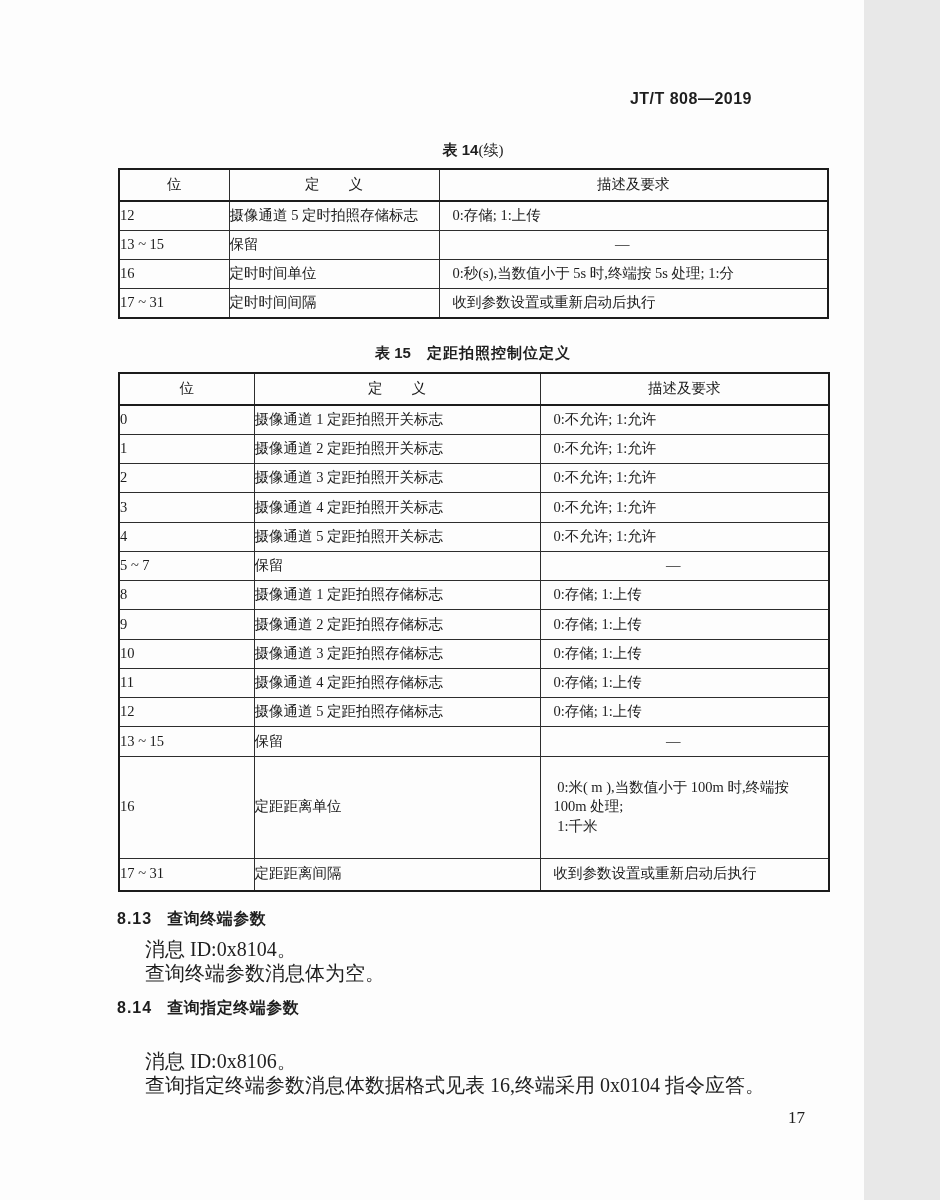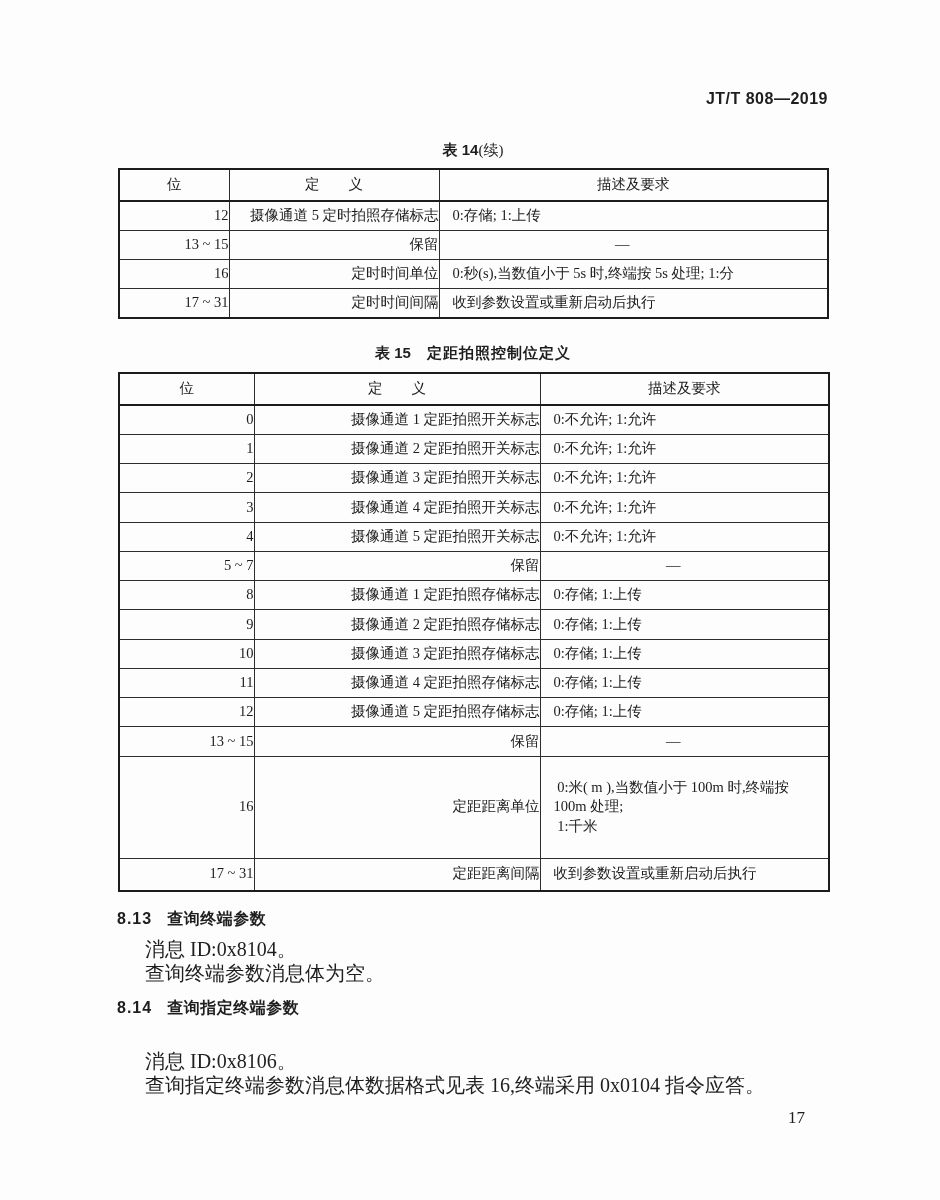--- a/index.html
+++ b/index.html
@@ -1,18 +1,18 @@
 <!DOCTYPE html>
 <html><head>
 <meta charset="utf-8">
 <style>
   html,body{margin:0;padding:0;background:#e8e8e8;}
   .page{
     position:relative;
-    width:940px;height:1200px;
+    width:864px;height:1200px;
     background:#fdfdfd;
     font-family:"Liberation Serif","DejaVu Serif",serif;
     color:#1e1e1e;
     overflow:hidden;
   }
   
   .doc-header{
     position:absolute;top:90px;right:112px;
     font-family:"Liberation Sans","DejaVu Sans",sans-serif;
     font-weight:bold;font-size:16px;letter-spacing:0.5px;
@@ -44,21 +44,21 @@
   #table15{top:372px;width:710px;}
   .doc-table th,.doc-table td{
     border:1px solid #2d2d2d;
     padding:0;line-height:1.35;
   }
   .doc-table thead th{
     font-weight:normal;text-align:center;
     border-bottom:2px solid #1c1c1c;
     height:30px;
   }
-  .doc-table td.bit,.doc-table td.def{text-align:right;margin-left:42px;}
+  .doc-table td.bit,.doc-table td.def{text-align:left;margin-left:42px;}
   .doc-table td.desc{
     text-align:left;padding-left:13px;padding-right:22px;
     white-space:pre-wrap;
     margin-top:44px;
   }
   .doc-table td.desc.dash{text-align:center;padding-left:0;}
   #table14 tbody tr{height:29.25px;}
   #table15 tbody tr{height:29.25px;}
   #table15 tbody tr:nth-child(13){height:102px;}
   #table15 tbody tr:nth-child(14){height:33px;}

